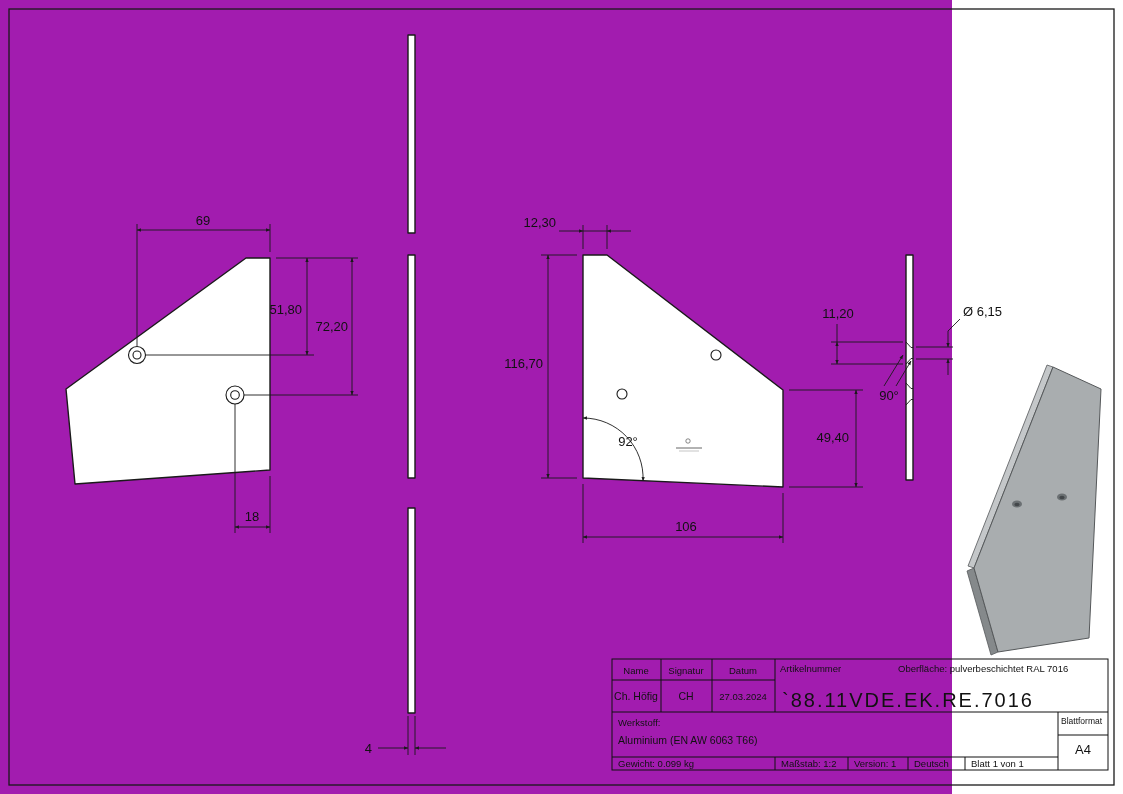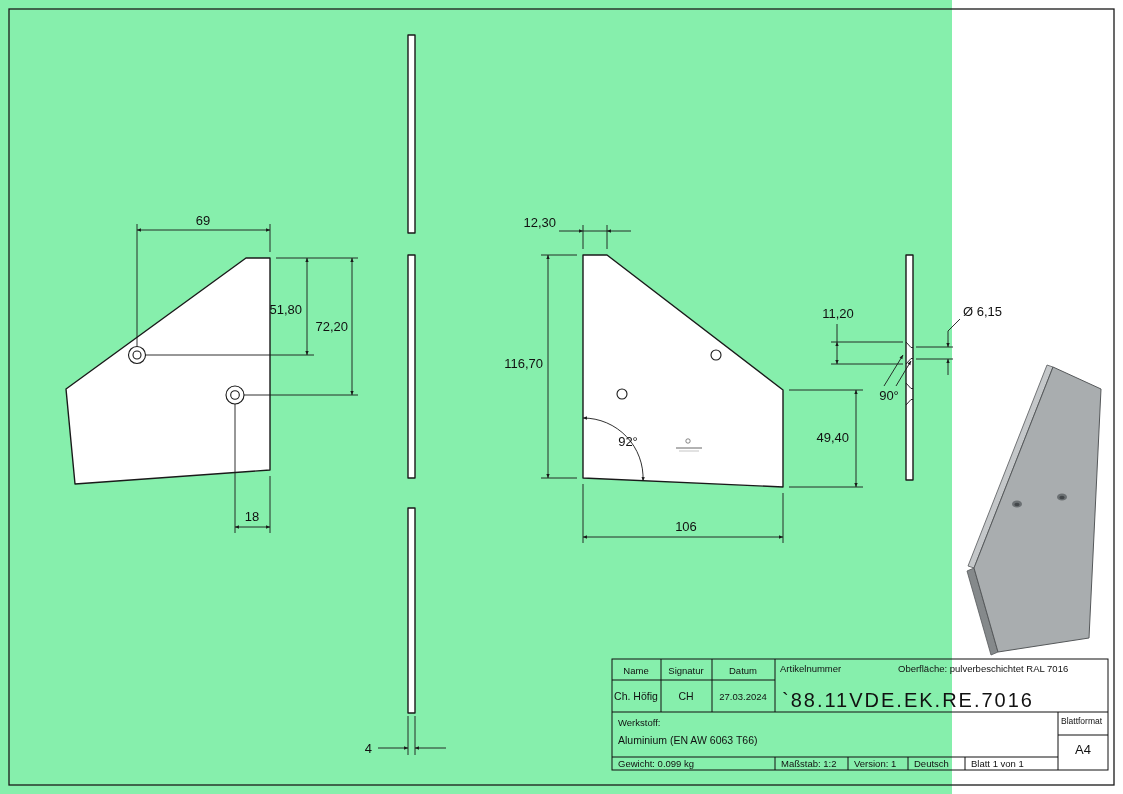--- a/index.html
+++ b/index.html
@@ -1,16 +1,16 @@
 <!DOCTYPE html>
 <html><head>
 <meta charset="utf-8">
 <style>
   html,body{margin:0;padding:0;background:#ffffff}
-  #sheet{width:952px;height:794px;position:relative;background:#86efac}
+  #sheet{width:952px;height:794px;position:relative;background:#a21caf}
   svg{display:block}
   .ol{fill:#ffffff;stroke:#1a1a1a;stroke-width:1.4;stroke-linejoin:round}
   .hole{fill:#ffffff;stroke:#1a1a1a;stroke-width:1.1}
   .dl line,.dl path{fill:none;stroke:#1a1a1a;stroke-width:0.9}
   .stamp line,.stamp circle{fill:none}
   .dim{font-family:"Liberation Sans",sans-serif;font-size:13px;fill:#111}
   .tbl rect,.tbl line{fill:none;stroke:#111;stroke-width:1}
   .ts{font-family:"Liberation Sans",sans-serif;font-size:9.5px;fill:#111}
   .t8{font-family:"Liberation Sans",sans-serif;font-size:8.5px;fill:#111}
   .tm{font-family:"Liberation Sans",sans-serif;font-size:10.5px;fill:#111}

